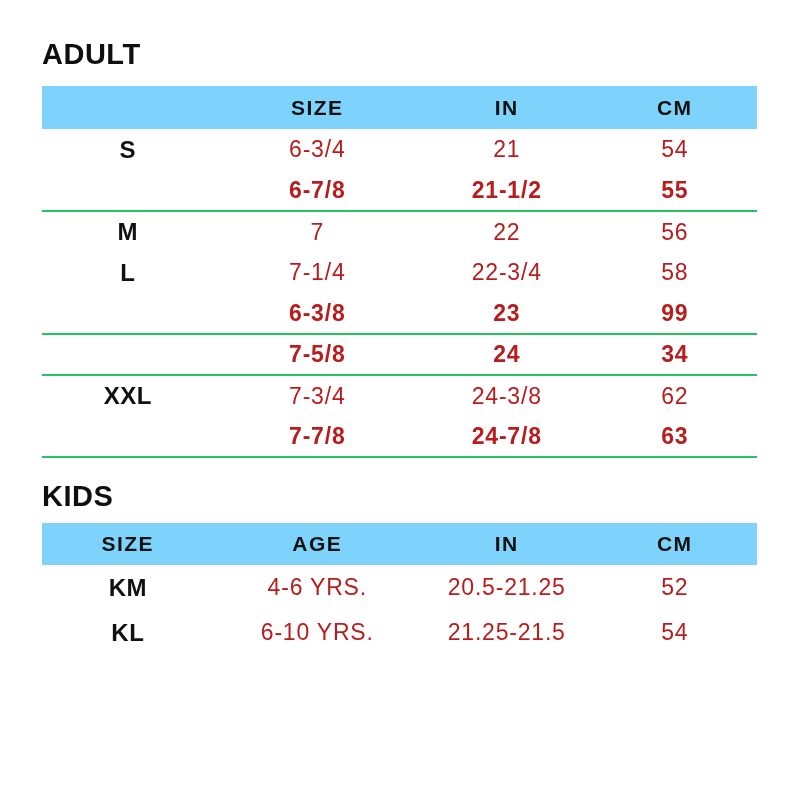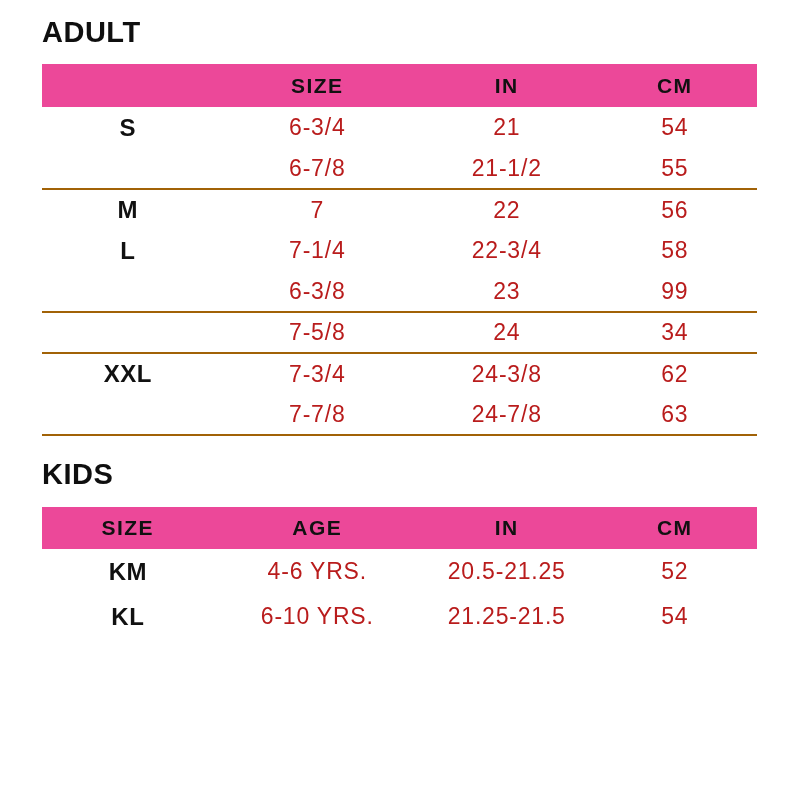--- a/index.html
+++ b/index.html
@@ -8,44 +8,44 @@
     width: 800px;
     height: 800px;
     font-family: "Liberation Sans", sans-serif;
     color: #111111;
     overflow: hidden;
   }
   .page {
     width: 800px;
     height: 800px;
     background: #ffffff;
-    padding: 18px 43px 0 42px;
+    padding: 40px 43px 0 42px;
   }
   .section-title {
     font-size: 29px;
     font-weight: 800;
     letter-spacing: 0.5px;
     line-height: 1;
     color: #0f0f0f;
   }
   .adult-title { margin-bottom: 17px; }
-  .kids-title  { margin-top: 24px; margin-bottom: 18px; }
+  .kids-title  { margin-top: 24px; margin-bottom: 12px; }
 
   table {
     width: 100%;
     border-collapse: collapse;
     table-layout: fixed;
   }
   col.c1 { width: 24%; }
   col.c2 { width: 29%; }
   col.c3 { width: 24%; }
   col.c4 { width: 23%; }
 
   thead th {
-    background: #ec4899;
+    background: #7dd3fc;
     height: 43px;
     font-size: 21px;
     font-weight: 700;
     letter-spacing: 1.5px;
     color: #111111;
     text-align: center;
     vertical-align: middle;
   }
   tbody td {
     text-align: center;
@@ -60,21 +60,21 @@
     font-weight: 700;
     color: #111111;
     letter-spacing: 0.5px;
   }
   td.value-cell {
     font-size: 23px;
     font-weight: 400;
     color: #b91c1c;
     letter-spacing: 0.8px;
   }
-  tr.group-end td { border-bottom: 2px solid #a16207; }
+  tr.group-end td { border-bottom: 2px solid #22c55e; font-weight: bold; }
 </style>
 </head>
 <body>
 
 <div class="page">
 
   <h1 class="section-title adult-title">ADULT</h1>
 
   <table class="adult-table">
     <colgroup>

